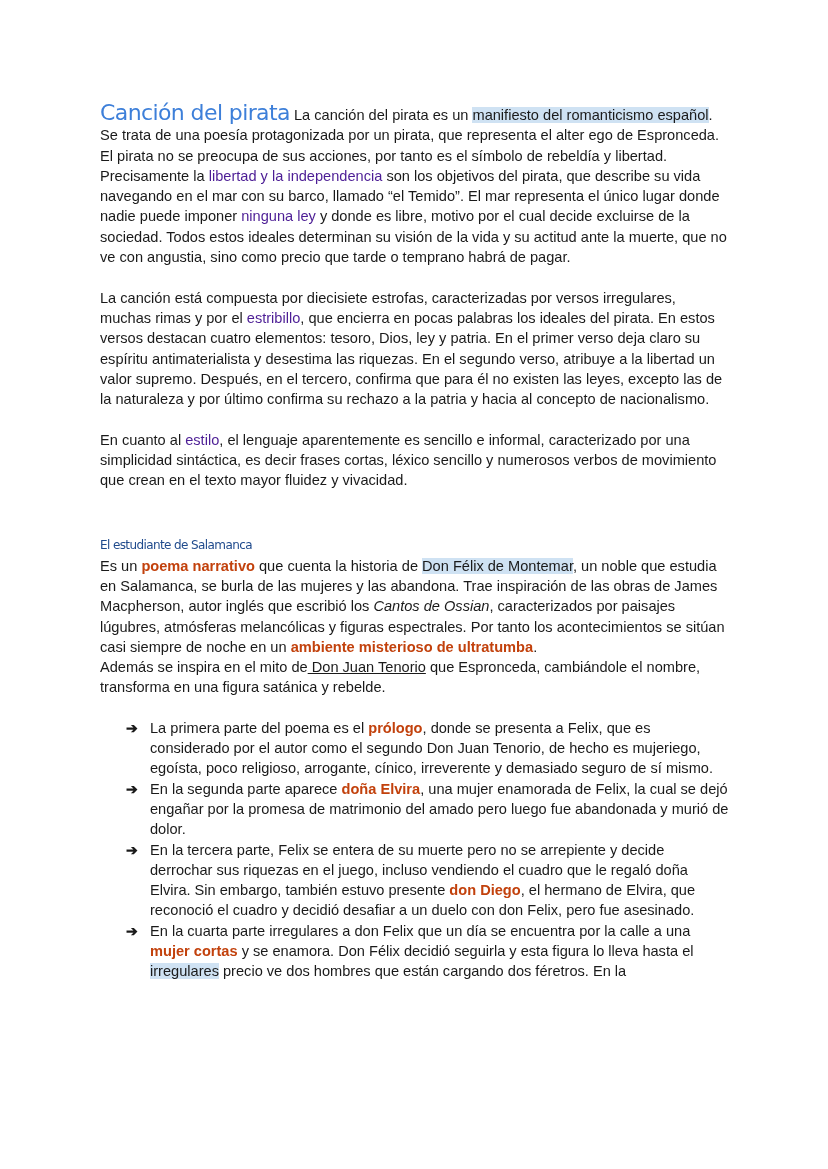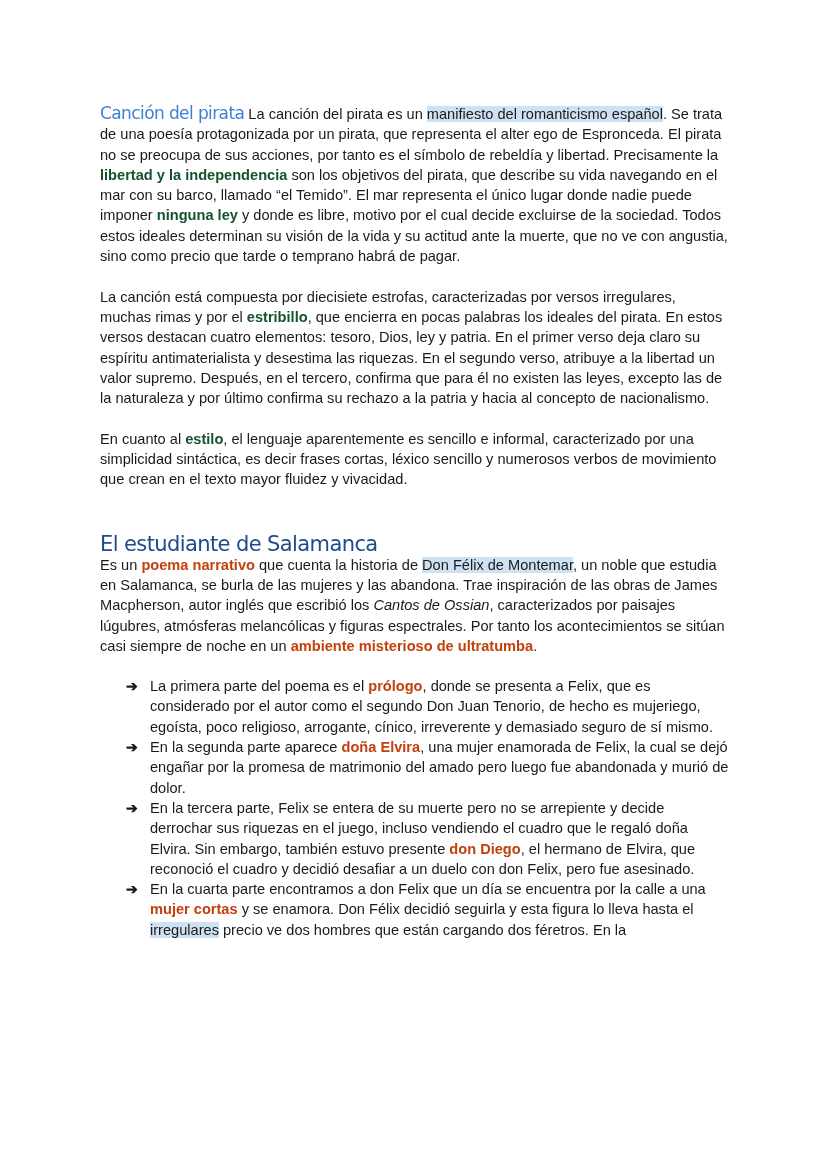--- a/index.html
+++ b/index.html
@@ -24,38 +24,38 @@
     line-height: 20.3px;
   }
   p {
     margin: 0;
   }
   .para-gap {
     height: 20.3px;
   }
   .h-inline {
     font-family: "DejaVu Sans", sans-serif;
-    font-size: 17px;
+    font-size: 22px;
     letter-spacing: -0.6px;
     font-weight: normal;
   }
   .h1-color { color: #3d7fd9; }
   .h2-color { color: #1f4a8c; }
   .h2 {
     font-family: "DejaVu Sans", sans-serif;
-    font-size: 21px;
+    font-size: 12px;
     letter-spacing: -0.6px;
     font-weight: normal;
     margin: 0;
     line-height: 22px;
     margin-top: 43px;
   }
   .em-light {
-    color: #14532d;
-    font-weight: bold;
+    color: #4c1d95;
+    font-weight: normal;
   }
   .em-dark {
     color: #c2410c;
     font-weight: bold;
   }
   .hl {
     background: #cfe2f3;
   }
   .ul {
     text-decoration: underline;
@@ -91,29 +91,30 @@
   <p><span>La canción está compuesta por diecisiete estrofas, caracterizadas por versos irregulares, muchas rimas y por el </span><span class="em-light">estribillo</span><span>, que encierra en pocas palabras los ideales del pirata. En estos versos destacan cuatro elementos: tesoro, Dios, ley y patria. En el primer verso deja claro su espíritu antimaterialista y desestima las riquezas. En el segundo verso, atribuye a la libertad un valor supremo. Después, en el tercero, confirma que para él no existen las leyes, excepto las de la naturaleza y por último confirma su rechazo a la patria y hacia al concepto de nacionalismo.</span></p>
 
   <div class="para-gap"></div>
 
   <p><span>En cuanto al </span><span class="em-light">estilo</span><span>, el lenguaje aparentemente es sencillo e informal, caracterizado por una simplicidad sintáctica, es decir frases cortas, léxico sencillo y numerosos verbos de movimiento que crean en el texto mayor fluidez y vivacidad.</span></p>
 
   <h2 class="h2 h2-color">El estudiante de Salamanca</h2>
 
   <p><span>Es un </span><span class="em-dark">poema narrativo</span><span> que cuenta la historia de </span><span class="hl">Don Félix de Montemar</span><span>, un noble que estudia en Salamanca, se burla de las mujeres y las abandona. Trae inspiración de las obras de James Macpherson, autor inglés que escribió los </span><span class="it">Cantos de </span><span class="bi">Ossian</span><span>, caracterizados por paisajes lúgubres, atmósferas melancólicas y figuras espectrales. Por tanto los acontecimientos se sitúan casi siempre de noche en un </span><span class="em-dark">ambiente misterioso de ultratumba</span><span>.</span></p>
 
+  <p><span>Además se inspira en el mito de</span><span class="ul"> Don Juan Tenorio</span><span> que Espronceda, cambiándole el nombre, transforma en una figura satánica y rebelde.</span></p>
 
   <ul class="arrows">
     <li>
       <span class="arrow">➔</span><span>La primera parte del poema es el </span><span class="em-dark">prólogo</span><span>, donde se presenta a Felix, que es considerado por el autor como el segundo Don Juan Tenorio, de hecho es mujeriego, egoísta, poco religioso, arrogante, cínico, irreverente y demasiado seguro de sí mismo.</span>
     </li>
     <li>
       <span class="arrow">➔</span><span>En la segunda parte aparece </span><span class="em-dark">doña Elvira</span><span>, una mujer enamorada de Felix, la cual se dejó engañar por la promesa de matrimonio del amado pero luego fue abandonada y murió de dolor.</span>
     </li>
     <li>
       <span class="arrow">➔</span><span>En la tercera parte, Felix se entera de su muerte pero no se arrepiente y decide derrochar sus riquezas en el juego, incluso vendiendo el cuadro que le regaló doña Elvira. Sin embargo, también estuvo presente </span><span class="em-dark">don Diego</span><span>, el hermano de Elvira, que reconoció el cuadro y decidió desafiar a un duelo con don Felix, pero fue asesinado.</span>
     </li>
     <li>
-      <span class="arrow">➔</span><span>En la cuarta parte encontramos a don Felix que un día se encuentra por la calle a una </span><span class="em-dark">mujer cortas</span><span> y se enamora. Don Félix decidió seguirla y esta figura lo lleva hasta el </span><span class="hl">irregulares</span><span> precio ve dos hombres que están cargando dos féretros. En la</span>
+      <span class="arrow">➔</span><span>En la cuarta parte irregulares a don Felix que un día se encuentra por la calle a una </span><span class="em-dark">mujer cortas</span><span> y se enamora. Don Félix decidió seguirla y esta figura lo lleva hasta el </span><span class="hl">irregulares</span><span> precio ve dos hombres que están cargando dos féretros. En la</span>
     </li>
   </ul>
 
 </div>
 
 </body></html>

